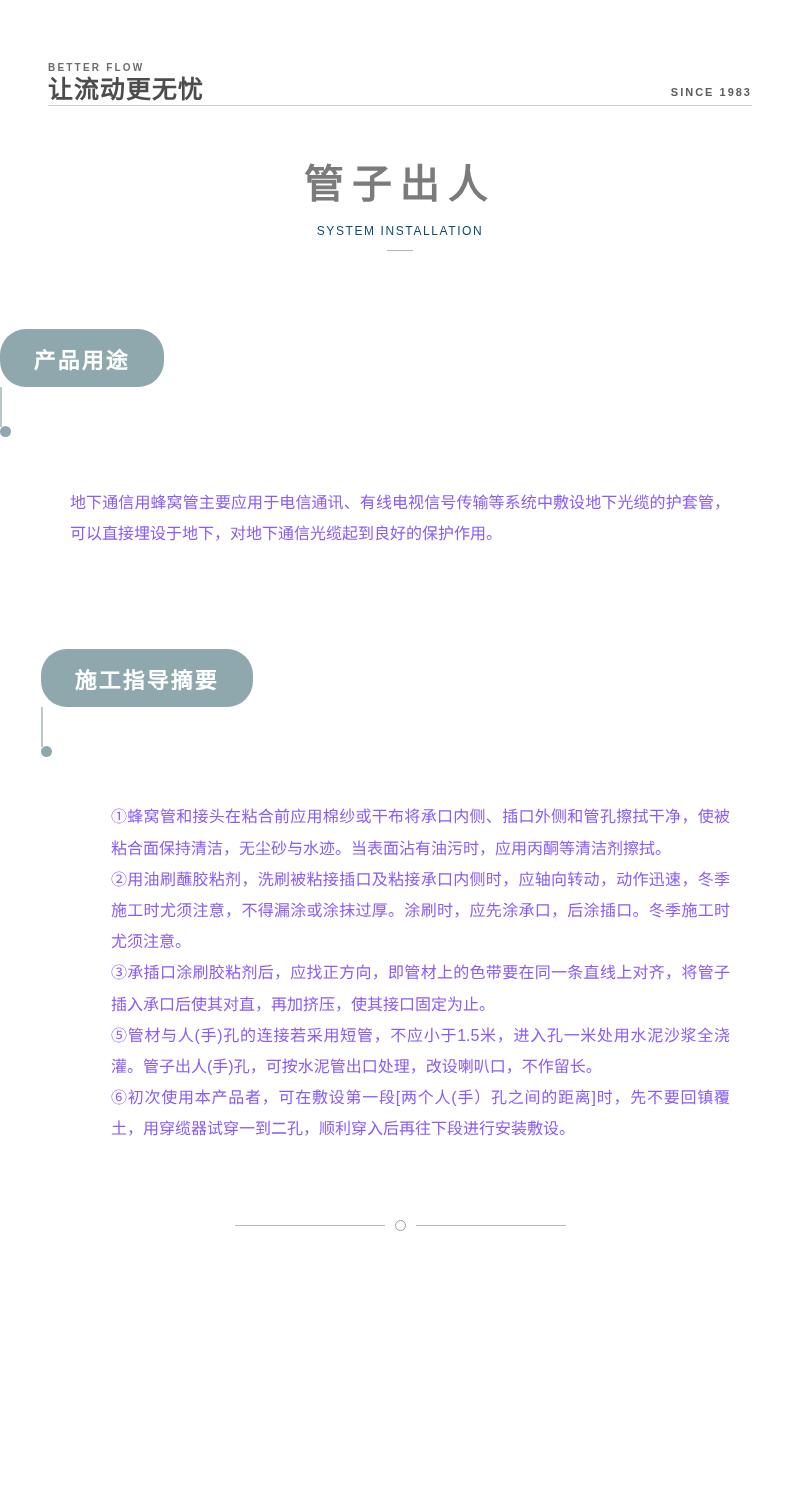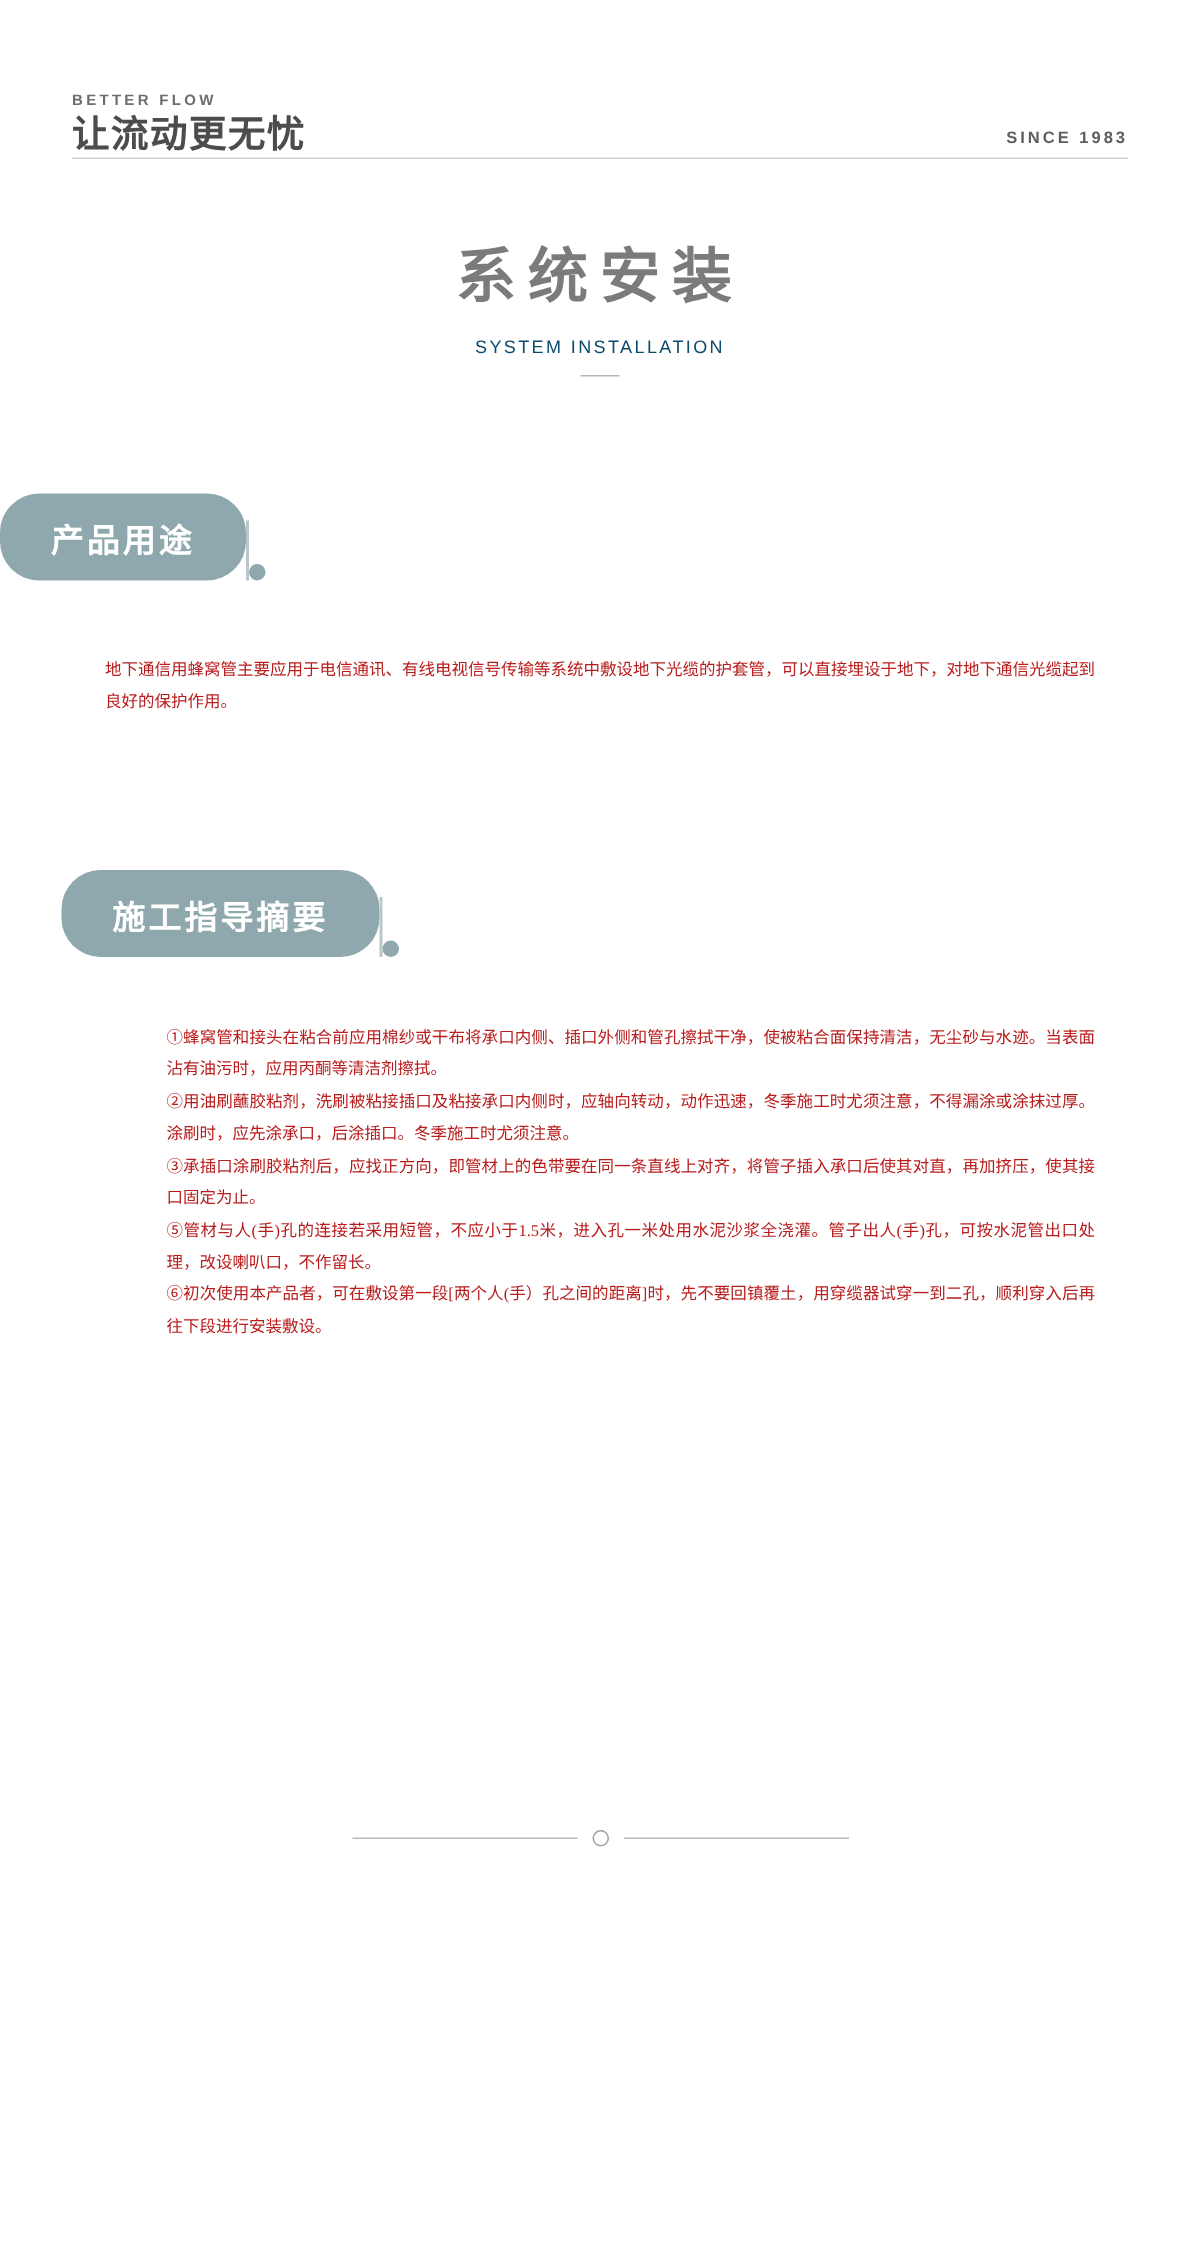--- a/index.html
+++ b/index.html
@@ -94,22 +94,22 @@
     height: 1px;
     background: #b5b5b5;
   }
 
   
   .section {
     margin-top: 78px;
   }
   .pill-wrap {
     display: flex;
-    flex-direction: row;
-    align-items: flex-end;
+    flex-direction: column;
+    align-items: flex-start;
   }
   .pill {
     background: #8fa8ad;
     color: #ffffff;
     font-size: 22px;
     font-weight: 700;
     letter-spacing: 2px;
     padding: 13px 34px;
     border-radius: 26px;
     font-family: "DejaVu Sans", "Liberation Sans", sans-serif;
@@ -124,25 +124,25 @@
     width: 11px;
     height: 11px;
     border-radius: 50%;
     background: #8fa8ad;
     margin-top: -1px;
   }
 
   
   .body-text {
     margin: 42px 70px 0 70px;
-    font-size: 11px;
+    font-size: 16px;
     line-height: 1.95;
-    color: #b91c1c;
+    color: #8b5cf6;
     text-align: justify;
-    font-family: Liberation Serif, serif;
+    font-family: Liberation Sans, sans-serif;
   }
   .body-text p {
     margin: 0;
   }
   .section-usage .body-text { margin-top: 50px; }
   .section-guide  { margin-top: 100px; padding-left: 41px; }
   .section-guide .body-text { margin-top: 44px; }
 
   
   .footer-orn {
@@ -176,21 +176,21 @@
   <div class="header">
     <div class="brand-block">
       <div class="brand-en">BETTER FLOW</div>
       <div class="brand-cn">让流动更无忧</div>
     </div>
     <div class="since">SINCE 1983</div>
     <div class="header-rule"></div>
   </div>
 
   <div class="title-wrap">
-    <div class="title-cn">系统安装</div>
+    <div class="title-cn">管子出人</div>
     <div class="title-en">SYSTEM INSTALLATION</div>
     <div class="title-dash"></div>
   </div>
 
   <div class="section section-usage">
     <div class="pill-wrap">
       <div class="pill">产品用途</div>
       <div class="connector"></div>
       <div class="dot"></div>
     </div>

